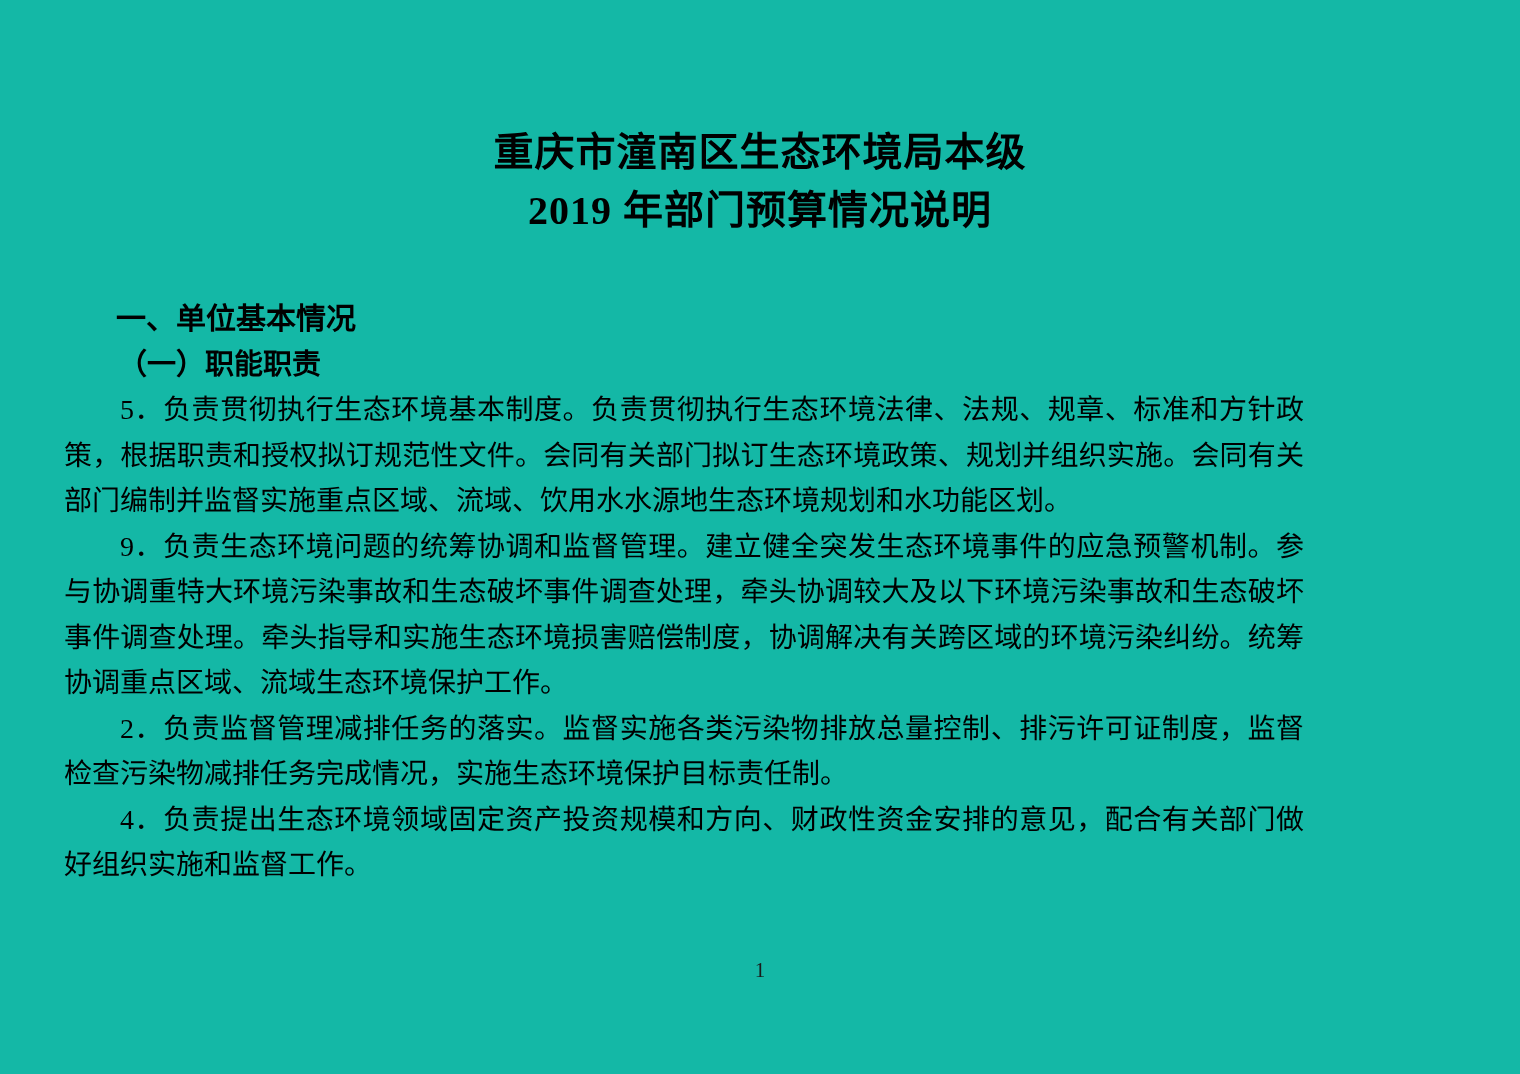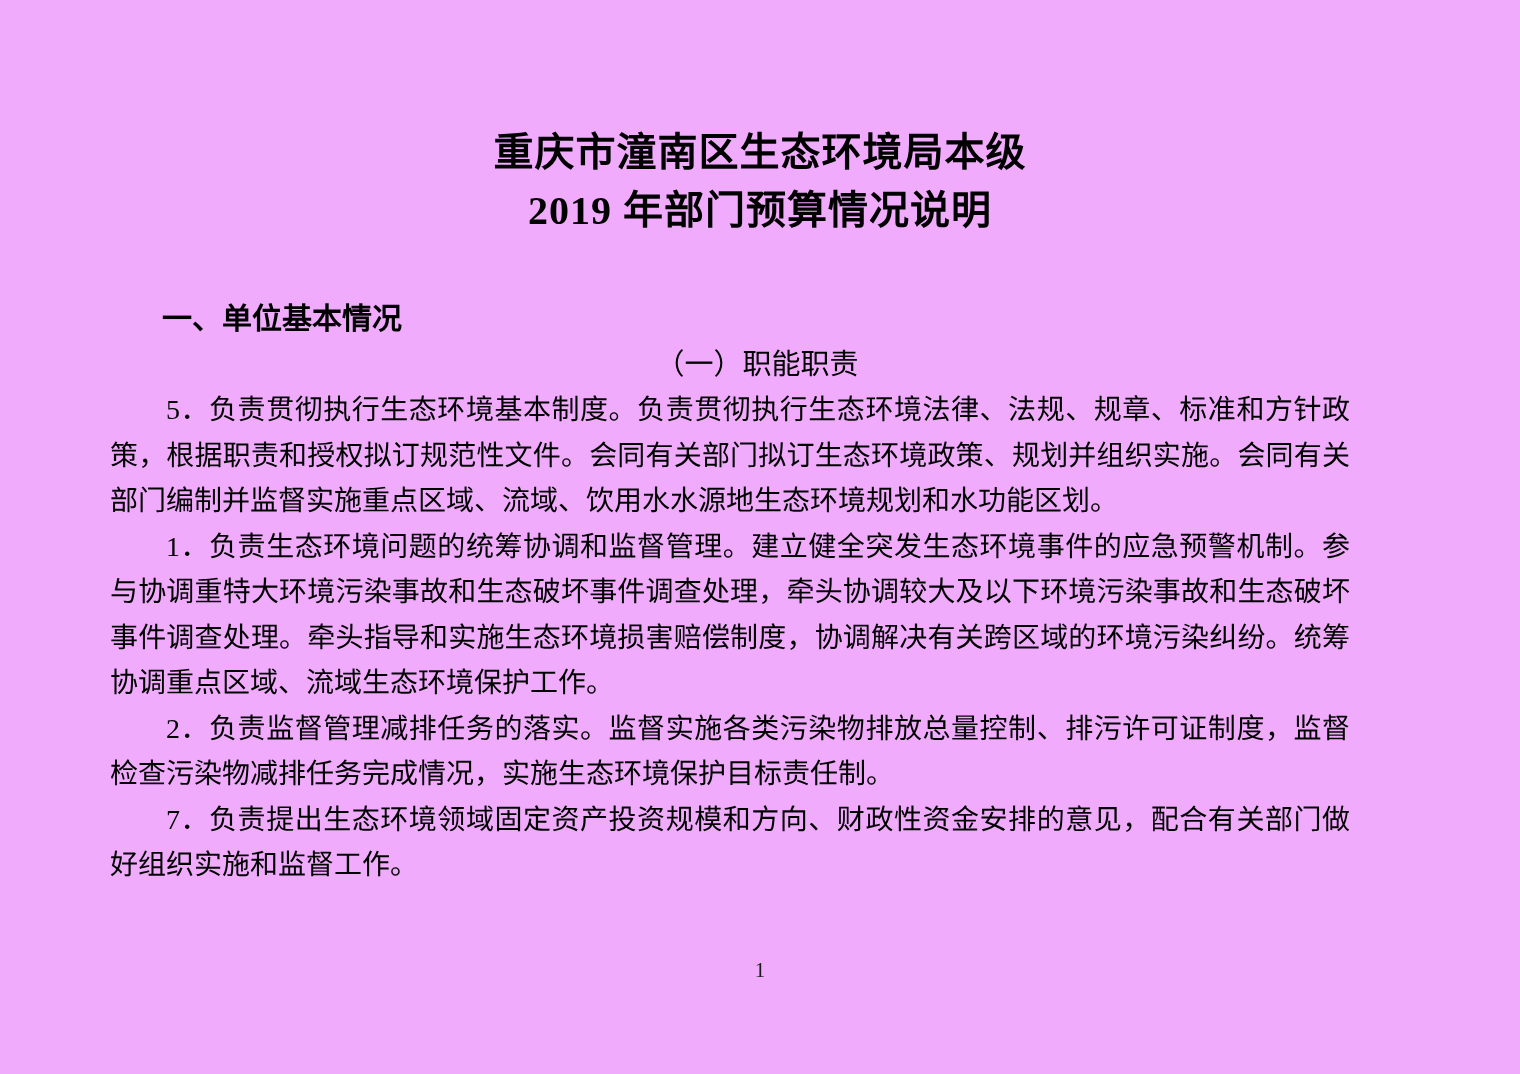--- a/index.html
+++ b/index.html
@@ -4,61 +4,61 @@
 <style>
   html, body {
     margin: 0;
     padding: 0;
     background: #ffffff;
   }
   .page {
     position: relative;
     width: 1520px;
     height: 1074px;
-    background: #f0abfc;
+    background: #14b8a6;
     overflow: hidden;
     color: #000000;
     font-family: "Liberation Serif", "DejaVu Serif", serif;
   }
   .doc-title {
     padding-top: 124px;
     text-align: center;
     font-size: 40px;
     line-height: 58px;
     font-weight: 700;
     font-family: "Liberation Serif", "DejaVu Serif", serif;
     letter-spacing: 1px;
   }
   .doc-title .title-line {
     display: block;
   }
   .content {
-    margin: 56px 147px 0 110px;
+    margin: 56px 147px 0 64px;
     width: 1240px;
     font-size: 28px;
     line-height: 45.5px;
     text-align: justify;
     text-justify: inter-character;
   }
   .section-heading {
     margin: 0;
     font-size: 30px;
     font-weight: 700;
     line-height: 45.5px;
     text-indent: 52px;
     text-align: left;
     font-family: "Liberation Sans", "DejaVu Sans", sans-serif;
   }
   .subsection-heading {
     margin: 0;
     font-size: 29px;
-    font-weight: 400;
+    font-weight: 700;
     line-height: 45.5px;
     text-indent: 54px;
-    text-align: center;
+    text-align: left;
     font-family: "Liberation Serif", "DejaVu Serif", serif;
     font-style: normal;
   }
   .body-paragraph {
     margin: 0;
     text-indent: 56px;
     font-family: "Liberation Serif", "DejaVu Serif", serif;
   }
   .page-number {
     position: absolute;
@@ -79,20 +79,20 @@
 
   <div class="doc-title">
     <span class="title-line">重庆市潼南区生态环境局本级</span>
     <span class="title-line">2019 年部门预算情况说明</span>
   </div>
 
   <div class="content">
     <h2 class="section-heading">一、单位基本情况</h2>
     <h3 class="subsection-heading">（一）职能职责</h3>
     <p class="body-paragraph">5．负责贯彻执行生态环境基本制度。负责贯彻执行生态环境法律、法规、规章、标准和方针政策，根据职责和授权拟订规范性文件。会同有关部门拟订生态环境政策、规划并组织实施。会同有关部门编制并监督实施重点区域、流域、饮用水水源地生态环境规划和水功能区划。</p>
-    <p class="body-paragraph">1．负责生态环境问题的统筹协调和监督管理。建立健全突发生态环境事件的应急预警机制。参与协调重特大环境污染事故和生态破坏事件调查处理，牵头协调较大及以下环境污染事故和生态破坏事件调查处理。牵头指导和实施生态环境损害赔偿制度，协调解决有关跨区域的环境污染纠纷。统筹协调重点区域、流域生态环境保护工作。</p>
+    <p class="body-paragraph">9．负责生态环境问题的统筹协调和监督管理。建立健全突发生态环境事件的应急预警机制。参与协调重特大环境污染事故和生态破坏事件调查处理，牵头协调较大及以下环境污染事故和生态破坏事件调查处理。牵头指导和实施生态环境损害赔偿制度，协调解决有关跨区域的环境污染纠纷。统筹协调重点区域、流域生态环境保护工作。</p>
     <p class="body-paragraph">2．负责监督管理减排任务的落实。监督实施各类污染物排放总量控制、排污许可证制度，监督检查污染物减排任务完成情况，实施生态环境保护目标责任制。</p>
-    <p class="body-paragraph">7．负责提出生态环境领域固定资产投资规模和方向、财政性资金安排的意见，配合有关部门做好组织实施和监督工作。</p>
+    <p class="body-paragraph">4．负责提出生态环境领域固定资产投资规模和方向、财政性资金安排的意见，配合有关部门做好组织实施和监督工作。</p>
   </div>
 
   <div class="page-number">1</div>
 
 </div>
 
 </body></html>

